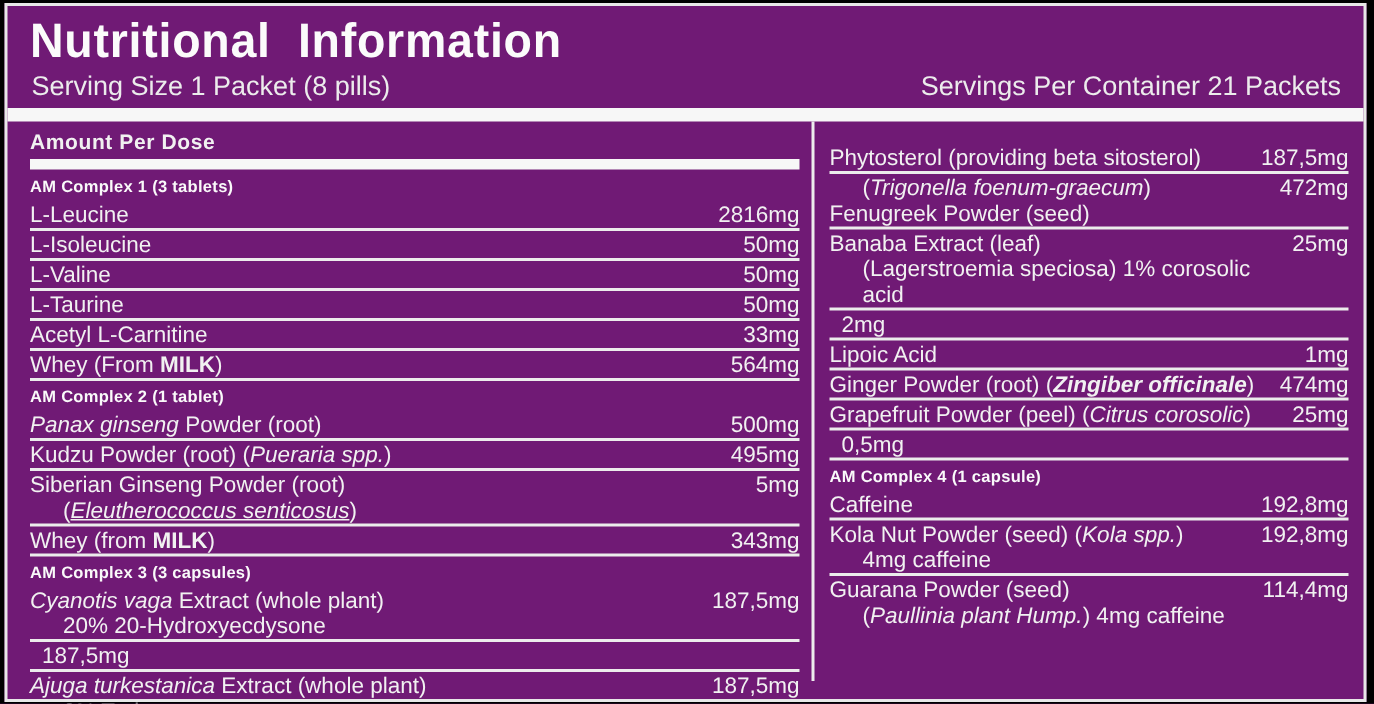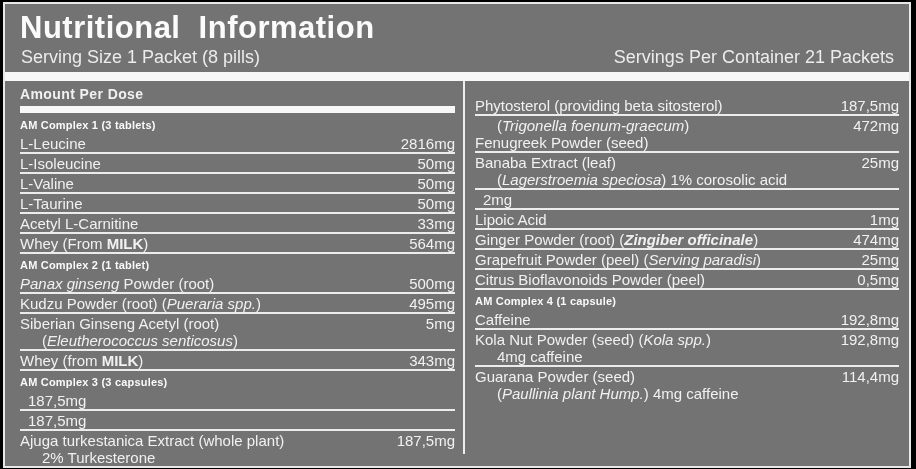--- a/index.html
+++ b/index.html
@@ -1,32 +1,32 @@
 <!DOCTYPE html>
 <html><head>
 <meta charset="utf-8">
 <style>
   html,body{margin:0;padding:0;background:#000;}
   body{width:916px;height:469px;position:relative;overflow:hidden;
        font-family:"Liberation Sans","DejaVu Sans",sans-serif;
        -webkit-font-smoothing:antialiased;}
   .label{position:absolute;left:3px;top:2px;right:5px;bottom:1px;
-         border:2.5px solid #e8e8e8;background:#737373;color:#f1f1f1;}
+         border:2.5px solid #e8e8e8;background:#701a75;color:#f1f1f1;}
   
   .head{padding:5px 14px 0 15px;}
   .title{font-size:31px;font-weight:bold;letter-spacing:.5px;word-spacing:9px;
          line-height:36px;margin:0;color:#fbfbfb;
          transform:scaleY(1.04);transform-origin:top left;}
   .serving-row{display:flex;justify-content:space-between;align-items:baseline;
                font-size:18px;line-height:18px;margin:3px 1px 6px 1px;color:#ececec;}
   .full-bar{height:9px;background:#f7f7f7;}
   
   .cols{display:flex;align-items:stretch;height:373px;}
   .col{box-sizing:border-box;}
-  .col-left{width:458px;padding:4px 8px 0 15px;}
+  .col-left{width:536px;padding:4px 8px 0 15px;}
   .col-right{flex:1;padding:15px 10px 0 10px;}
   .vdiv{width:2px;background:#ededed;}
   .apd{font-weight:bold;font-size:14px;letter-spacing:.4px;line-height:17px;margin-top:1px;}
   .apd-bar{height:7px;background:#f7f7f7;margin:3px 0 1px 0;}
   
   .row{font-size:15px;line-height:17px;}
   .row.header{font-weight:bold;font-size:11px;line-height:18px;letter-spacing:.2px;padding-top:2px;color:#fafafa;}
   .row.item{display:flex;align-items:flex-start;padding-top:1px;}
   .row.item.sep{border-bottom:2px solid #ececec;}
   .names{flex:1;min-width:0;}
@@ -96,41 +96,45 @@
             <div class="amt">500mg</div>
           </div>
           <div class="row item sep">
             <div class="names">
               <div class="line"><span>Kudzu Powder (root) (</span><span style="font-style: italic;">Pueraria spp.</span><span>)</span></div>
             </div>
             <div class="amt">495mg</div>
           </div>
           <div class="row item sep">
             <div class="names">
-              <div class="line"><span>Siberian Ginseng Acetyl (root)</span></div>
-              <div class="line indent"><span>(</span><span style="font-style: italic;">Eleutherococcus senticosus</span><span>)</span></div>
+              <div class="line"><span>Siberian Ginseng Powder (root)</span></div>
+              <div class="line indent"><span>(</span><span style="font-style: italic; text-decoration: underline;">Eleutherococcus senticosus</span><span>)</span></div>
             </div>
             <div class="amt">5mg</div>
           </div>
           <div class="row item sep">
             <div class="names">
               <div class="line"><span>Whey (from </span><span style="font-weight: bold;">MILK</span><span>)</span></div>
             </div>
             <div class="amt">343mg</div>
           </div>
           <div class="row header">AM Complex 3 (3 capsules)</div>
           <div class="row item sep">
+            <div class="names">
+              <div class="line"><span style="font-style: italic;">Cyanotis vaga</span><span> Extract (whole plant)</span></div>
+              <div class="line indent"><span>20% 20-Hydroxyecdysone</span></div>
+            </div>
             <div class="amt">187,5mg</div>
           </div>
           <div class="row item sep">
             <div class="amt">187,5mg</div>
           </div>
           <div class="row item">
             <div class="names">
-              <div class="line"><span style="">Ajuga turkestanica</span><span> Extract (whole plant)</span></div>
+              <div class="line"><span style="font-style: italic;">Ajuga turkestanica</span><span> Extract (whole plant)</span></div>
               <div class="line indent"><span>2% Turkesterone</span></div>
             </div>
             <div class="amt">187,5mg</div>
           </div>
         </div>
     </div>
     <div class="vdiv"></div>
     <div class="col col-right">
       <div class="rows">
           <div class="row item sep">
@@ -142,49 +146,46 @@
           <div class="row item sep">
             <div class="names">
               <div class="line indent"><span>(</span><span style="font-style: italic;">Trigonella foenum-graecum</span><span>)</span></div>
               <div class="line"><span>Fenugreek Powder (seed)</span></div>
             </div>
             <div class="amt">472mg</div>
           </div>
           <div class="row item sep">
             <div class="names">
               <div class="line"><span>Banaba Extract (leaf)</span></div>
-              <div class="line indent"><span>(</span><span style="font-style: italic;">Lagerstroemia speciosa</span><span>) 1% corosolic acid</span></div>
+              <div class="line indent"><span>(</span><span style="">Lagerstroemia speciosa</span><span>) 1% corosolic acid</span></div>
             </div>
             <div class="amt">25mg</div>
           </div>
           <div class="row item sep">
             <div class="amt">2mg</div>
           </div>
           <div class="row item sep">
             <div class="names">
               <div class="line"><span>Lipoic Acid</span></div>
             </div>
             <div class="amt">1mg</div>
           </div>
           <div class="row item sep">
             <div class="names">
               <div class="line"><span>Ginger Powder (root) (</span><span style="font-style: italic; font-weight: bold;">Zingiber officinale</span><span>)</span></div>
             </div>
             <div class="amt">474mg</div>
           </div>
           <div class="row item sep">
             <div class="names">
-              <div class="line"><span>Grapefruit Powder (peel) (</span><span style="font-style: italic;">Serving paradisi</span><span>)</span></div>
+              <div class="line"><span>Grapefruit Powder (peel) (</span><span style="font-style: italic;">Citrus corosolic</span><span>)</span></div>
             </div>
             <div class="amt">25mg</div>
           </div>
           <div class="row item sep">
-            <div class="names">
-              <div class="line"><span>Citrus Bioflavonoids Powder (peel)</span></div>
-            </div>
             <div class="amt">0,5mg</div>
           </div>
           <div class="row header">AM Complex 4 (1 capsule)</div>
           <div class="row item sep">
             <div class="names">
               <div class="line"><span>Caffeine</span></div>
             </div>
             <div class="amt">192,8mg</div>
           </div>
           <div class="row item sep">

